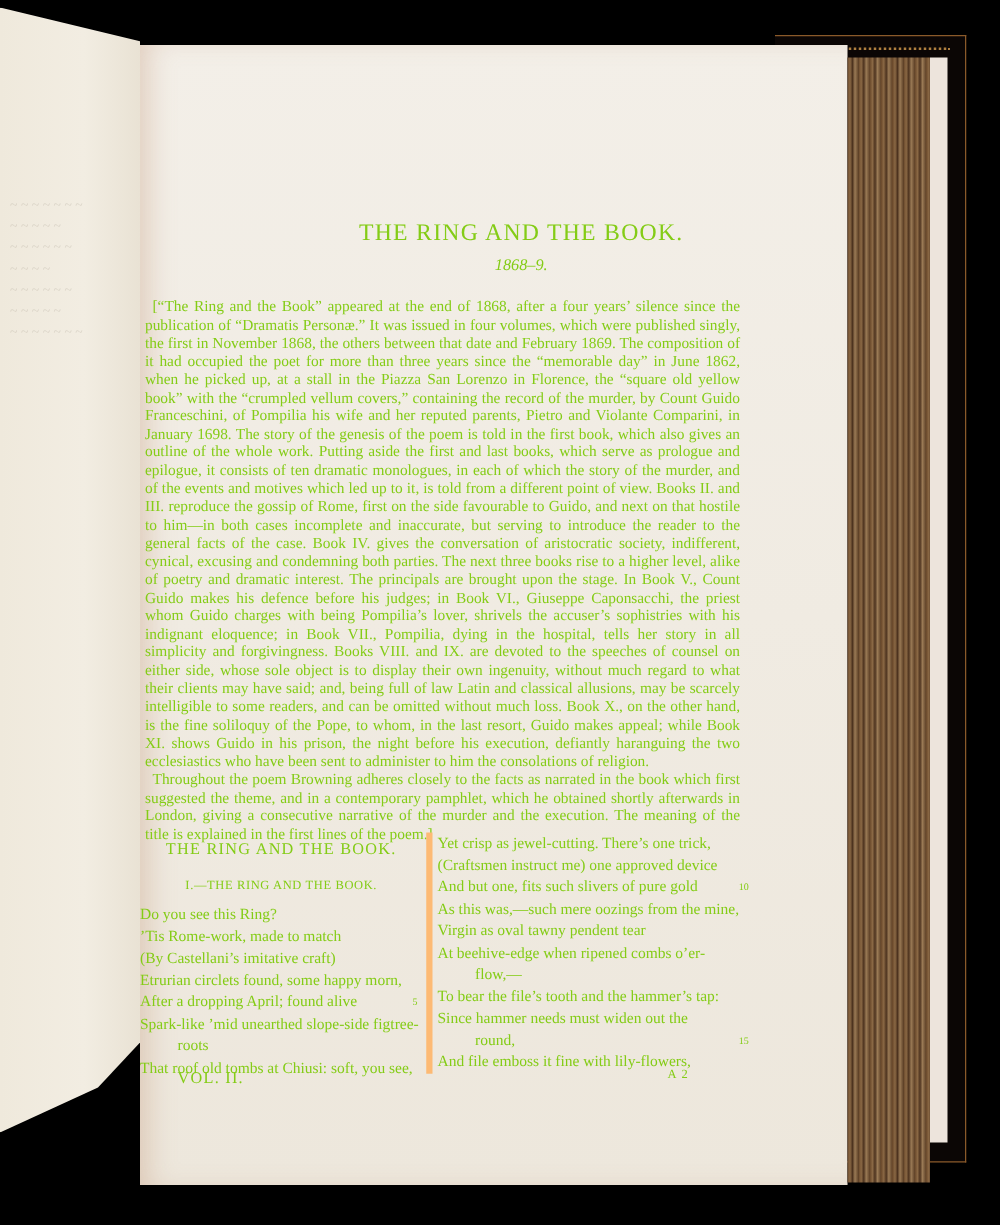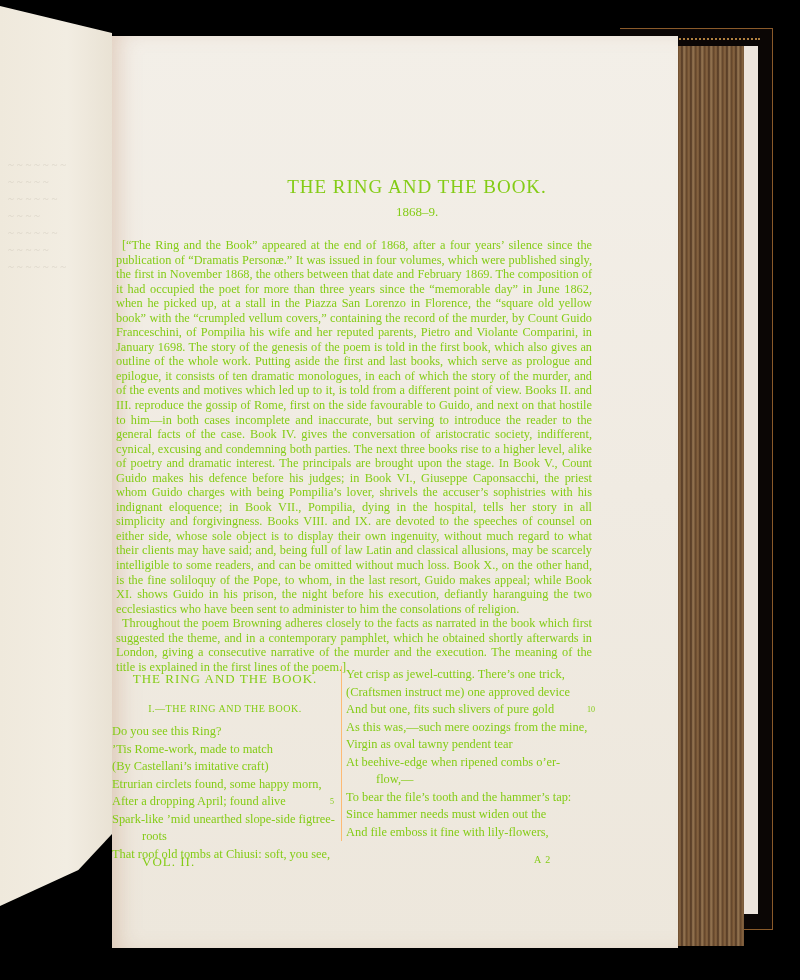--- a/index.html
+++ b/index.html
@@ -33,30 +33,30 @@
     }
     .page-edges-back {
       position: absolute; left: 744px; top: 46px; width: 14px; height: 868px;
       background: #ede4dc;
     }
     .content { position: absolute; left: 112px; top: 36px; width: 610px; height: 900px; color: #84cc16; }
     .title {
       position: absolute; left: 0; width: 100%; top: 140px; text-align: center;
       font-size: 19px; letter-spacing: 1px;
     }
-    .years { position: absolute; left: 0; width: 100%; top: 168px; text-align: center; font-size: 13px; }
+    .years { position: absolute; left: 0; width: 100%; top: 168px; text-align: center; font-size: 13px; font-style: italic; }
     .intro {
       position: absolute; left: 4px; top: 202px; width: 476px;
       font-size: 12.3px; line-height: 14.55px; text-align: justify; margin: 0;
     }
     .intro p { margin: 0; text-indent: 6px; }
     .col-left { position: absolute; left: 0; top: 630px; width: 226px; font-size: 12.4px; line-height: 17.5px; }
     .col-right {
       position: absolute; left: 229px; top: 630px; width: 253px; font-size: 12.4px; line-height: 17.5px;
-      border-left: 1px solid #fdba74; padding-left: 4px;
+      border-left: 5px solid #fdba74; padding-left: 4px;
     }
     .sec-title { font-size: 13px; letter-spacing: 1px; text-align: center; margin: 4px 0 10px 0; }
     .sub-title { font-size: 10px; letter-spacing: 0.5px; text-align: center; margin: 12px 0 6px 0; }
     .line { display: flex; justify-content: space-between; white-space: nowrap; }
     .indent { }
     .indent-sm { padding-left: 30px; }
     .linenum { font-size: 8px; padding-right: 4px; align-self: center; }
     .footer-left { position: absolute; left: 30px; top: 818px; font-size: 13px; letter-spacing: 1px; }
     .footer-right { position: absolute; left: 422px; top: 818px; font-size: 10px; letter-spacing: 1px; }
   </style>
@@ -152,20 +152,24 @@
         </div>
         <div class="line">
           <span class="">To bear the file’s tooth and the hammer’s tap:</span>
           <span class="linenum"></span>
         </div>
         <div class="line">
           <span class="">Since hammer needs must widen out the</span>
           <span class="linenum"></span>
         </div>
         <div class="line">
+          <span class="indent-sm">round,</span>
+          <span class="linenum">15</span>
+        </div>
+        <div class="line">
           <span class="">And file emboss it fine with lily-flowers,</span>
           <span class="linenum"></span>
         </div>
       </div>
   </div>
 
   <div class="footer-left">VOL. II.</div>
   <div class="footer-right">A 2</div>
 </div>
 

